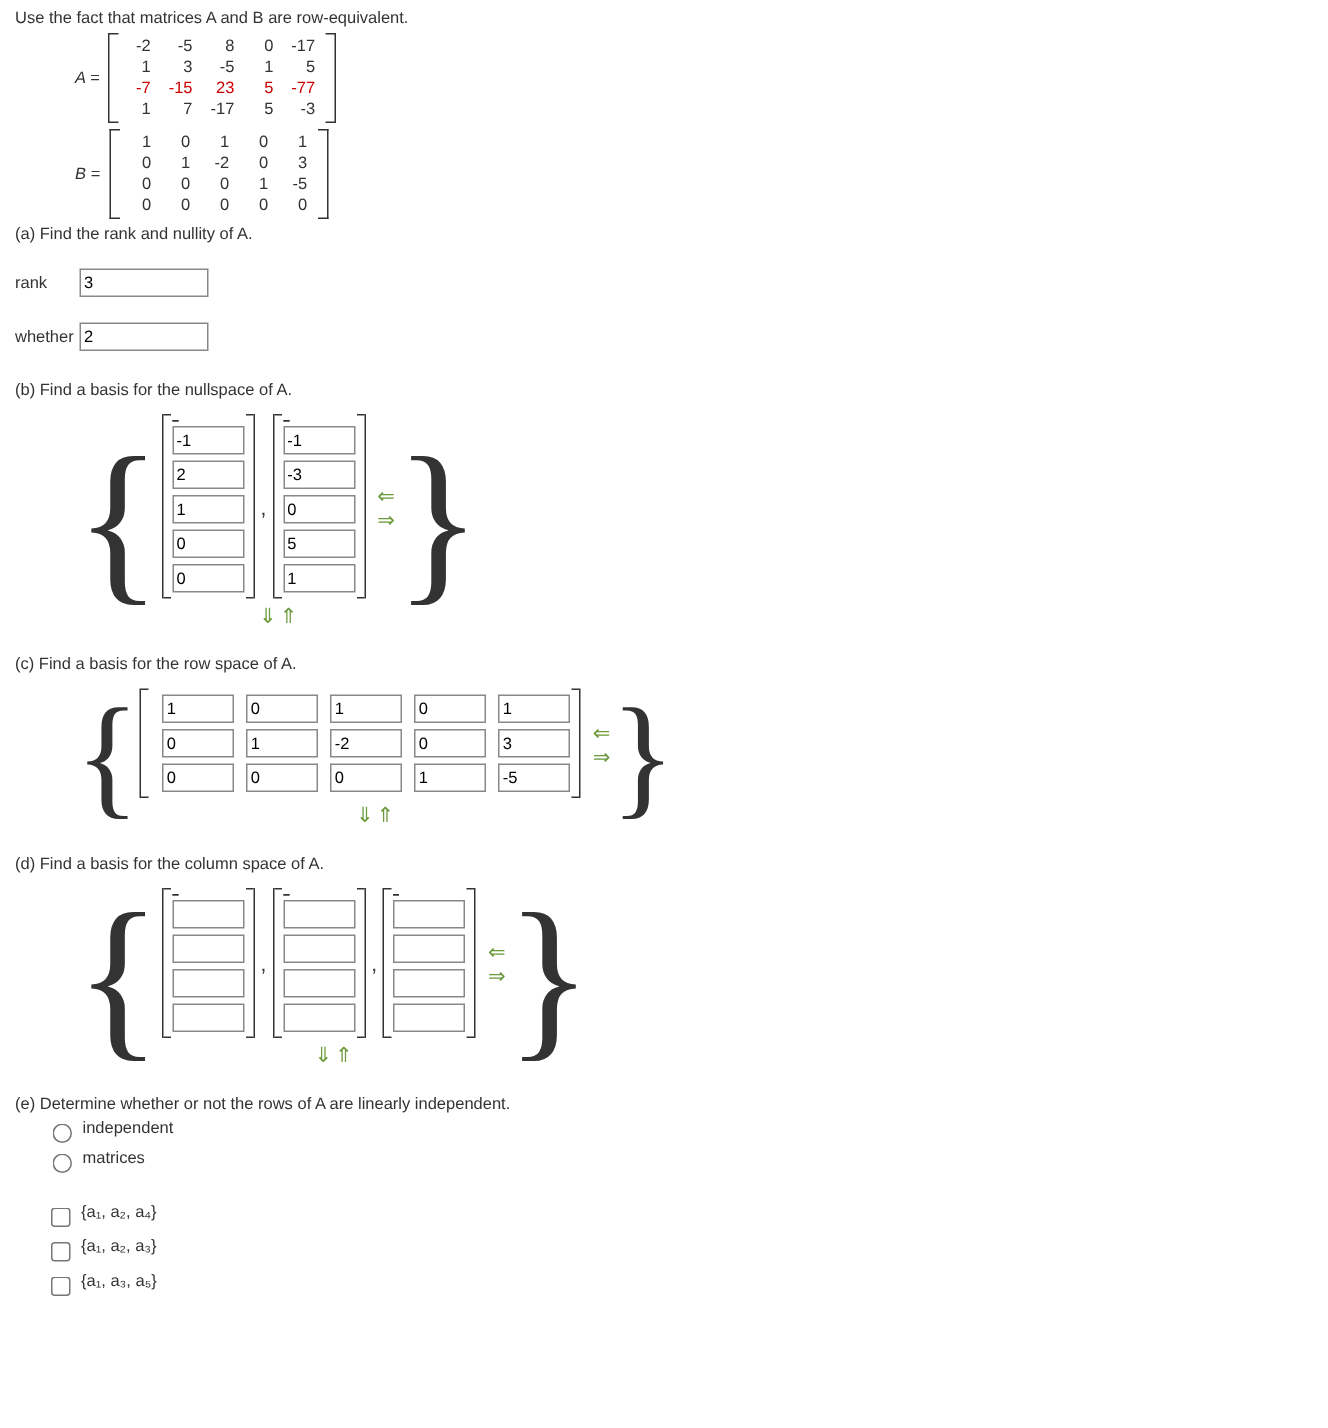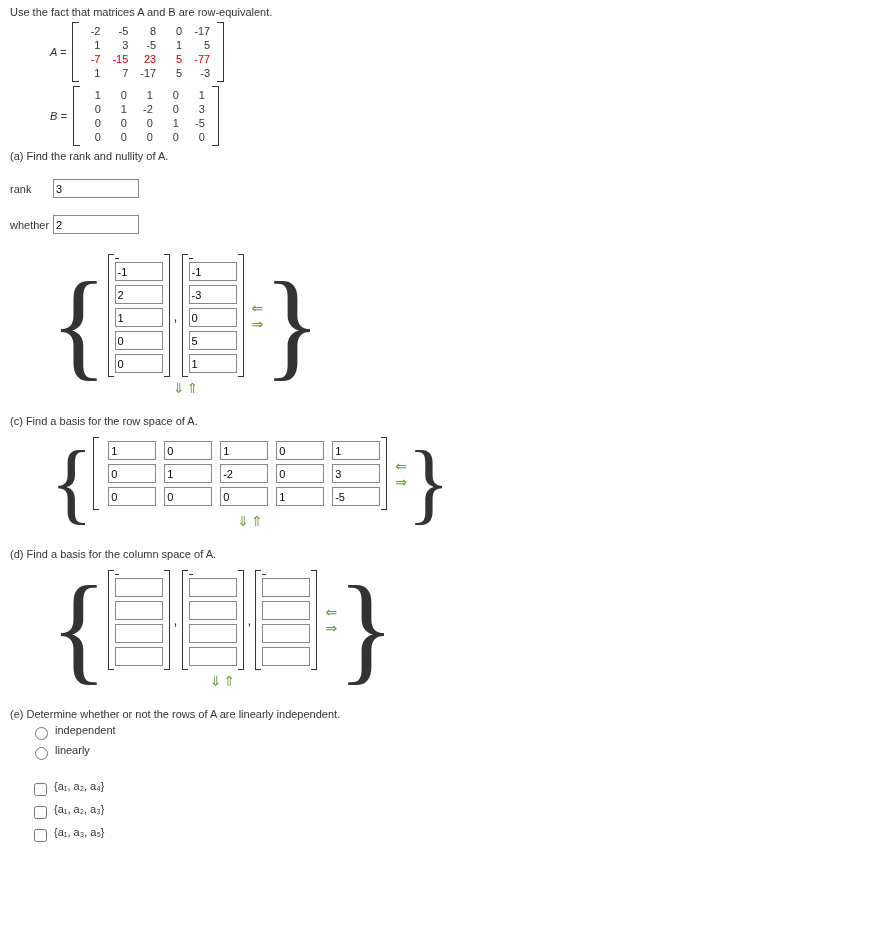--- a/index.html
+++ b/index.html
@@ -137,20 +137,21 @@
     <label>rank</label>
     <input type="text" class="w80" value="3" style="">
   </div>
   <div class="label-row">
     <label>whether</label>
     <input type="text" class="w80" value="2" style="">
   </div>
 </div>
 
 <div class="section">
+  <div>(b) Find a basis for the nullspace of A.</div>
   <div class="brace-group">
     <span class="brace">{</span>
     <div class="col-group">
       <div class="inner-flex">
         <div class="vec">
           <span class="vec-corners">
               <span class="tl"></span>
               <span class="tr"></span>
               <span class="bl"></span>
               <span class="br"></span>
@@ -301,21 +302,21 @@
 </div>
 
 <div class="section">
   <div>(e) Determine whether or not the rows of A are linearly independent.</div>
   <div class="radio-row">
     <input type="radio" name="e" style="">
     <span>independent</span>
   </div>
   <div class="radio-row">
     <input type="radio" name="e" style="">
-    <span>linearly</span>
+    <span>matrices</span>
   </div>
 </div>
 
 <div class="section">
   <div class="check-row">
     <input type="checkbox" style="">
     <span>{a₁, a₂, a₄}</span>
   </div>
   <div class="check-row">
     <input type="checkbox" style="">

